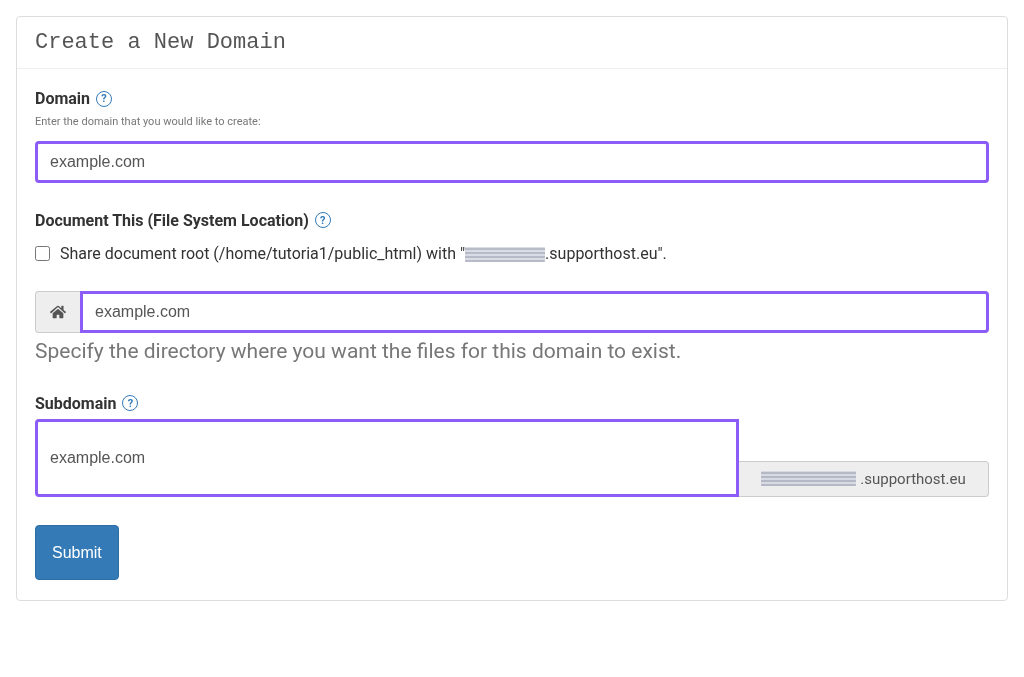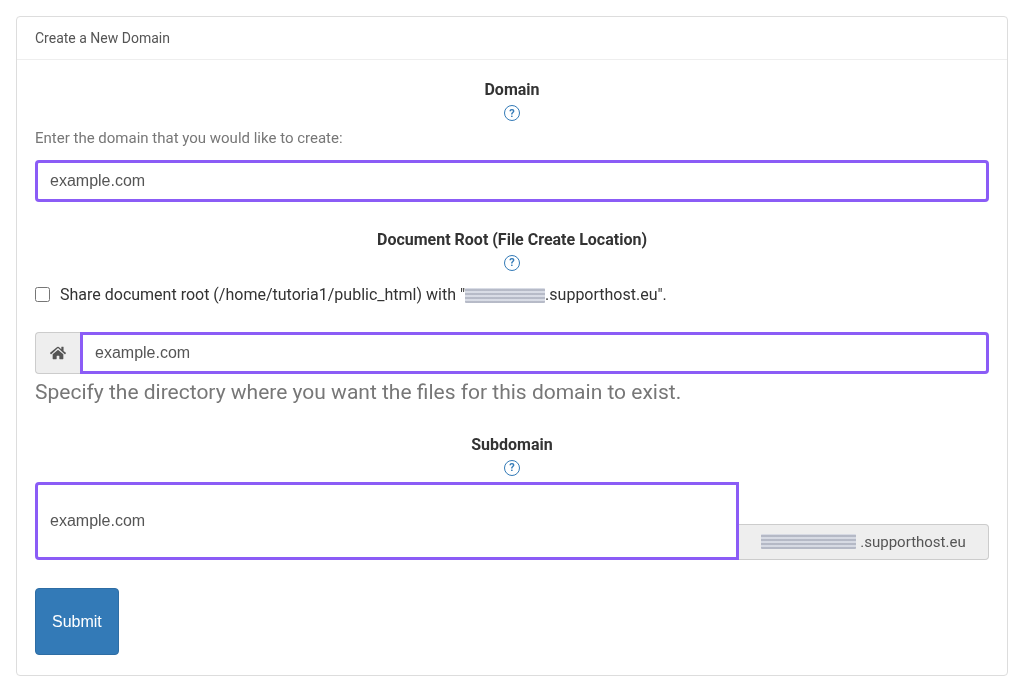--- a/index.html
+++ b/index.html
@@ -15,56 +15,56 @@
       padding: 16px;
     }
     .panel {
       border: 1px solid #ddd;
       border-radius: 4px;
       background: #fff;
     }
     .panel-header {
       padding: 13px 18px;
       border-bottom: 1px solid #eee;
-      font-size: 14px;
-      color: #555;
+      font-size: 22px;
+      color: #555;
+      font-family: Liberation Mono, monospace;
     }
     .panel-body {
       padding: 20px 18px;
     }
     .section {
       margin-bottom: 28px;
     }
     .section-label {
       font-weight: 700;
       color: #333;
       font-size: 16px;
       margin-bottom: 6px;
       display: flex;
       align-items: center;
       gap: 6px;
-      flex-direction: column;
     }
     .help-icon {
       display: inline-flex;
       align-items: center;
       justify-content: center;
       width: 16px;
       height: 16px;
       border: 1.5px solid #337ab7;
       border-radius: 50%;
       color: #337ab7;
       font-size: 11px;
       font-weight: 700;
       cursor: pointer;
       line-height: 1;
     }
     .help-text {
       color: #777;
-      font-size: 15px;
+      font-size: 11px;
       margin-bottom: 10px;
       line-height: 1.5;
     }
     .help-text-below {
       color: #777;
       font-size: 21px;
       margin-top: 4px;
       line-height: 1.4;
     }
     .bold {
@@ -133,21 +133,21 @@
     .input-group.with-end-only input[type="text"] {
       border-radius: 4px 0 0 4px;
     }
     .btn-row {
       display: flex;
       align-items: center;
       gap: 10px;
       margin-top: 8px;
     }
     .btn {
-      padding: 23px 16px;
+      padding: 17px 16px;
       font-size: 16px;
       border-radius: 4px;
       cursor: pointer;
       border: 1px solid transparent;
       line-height: 1.2;
     }
     .btn-primary {
       background: #337ab7;
       border-color: #2e6da4;
       color: #fff;
@@ -206,21 +206,21 @@
       <div class="section-label">
         <span>Domain</span>
         <span class="help-icon">?</span>
       </div>
       <div class="help-text">Enter the domain that you would like to create:</div>
       <input type="text" value="example.com" style="">
     </div>
 
     <div class="section">
       <div class="section-label">
-        <span>Document Root (File Create Location)</span>
+        <span>Document This (File System Location)</span>
         <span class="help-icon">?</span>
       </div>
       <label class="checkbox-row">
         <input type="checkbox" style="">
         <span>
           <span>Share document root (/home/tutoria1/public_html) with "</span><span class="redacted small"></span><span>.supporthost.eu".</span>
         </span>
       </label>
       <div class="input-group">
         <span class="input-group-addon home-icon">

